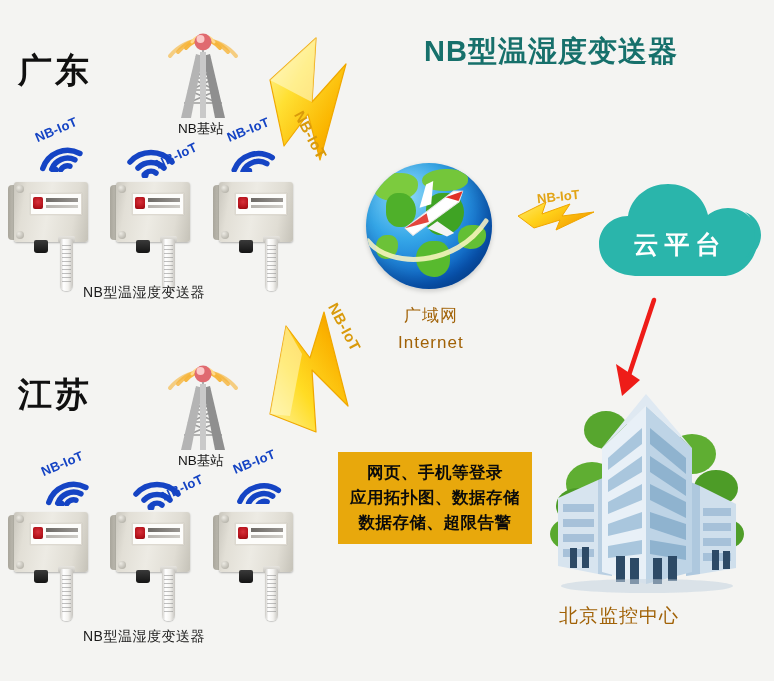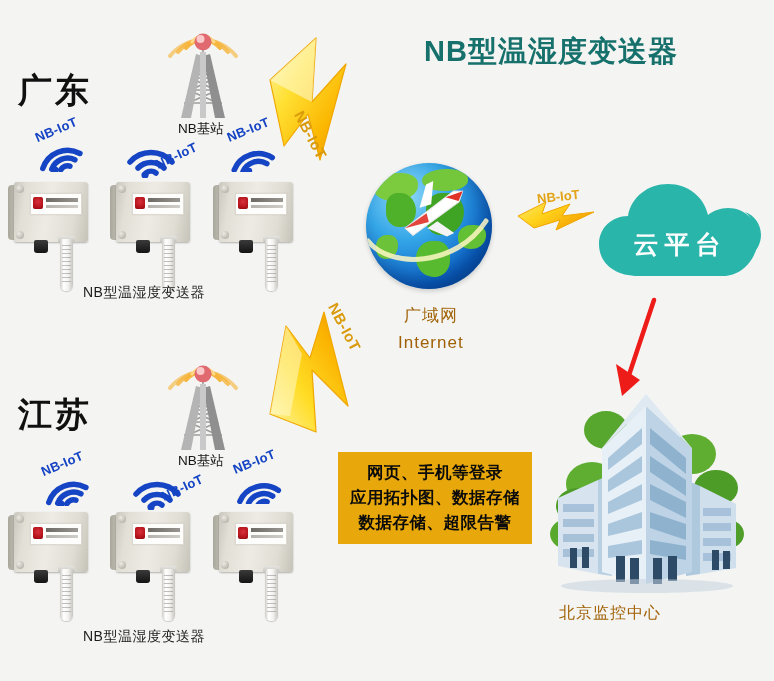--- a/index.html
+++ b/index.html
@@ -20,21 +20,20 @@
     font-size:29px;
     letter-spacing:1px;
     white-space:nowrap;
   }
   .province{
     font-size:34px;
     font-weight:bold;
     color:#101010;
     letter-spacing:3px;
     white-space:nowrap;
-    margin-top:20px;
   }
   .caption{
     font-size:14px;color:#1b1b1b;white-space:nowrap;letter-spacing:.5px;
   }
   .caption-lg{
     font-size:17px;color:#a16207;white-space:nowrap;letter-spacing:1px;
   }
   .tower-cap{font-size:13.5px;color:#151515;white-space:nowrap;text-align:right;}
 
   
@@ -520,15 +519,15 @@
         <rect x="30" y="160" width="7" height="20"></rect>
         <rect x="42" y="159" width="7" height="21"></rect>
         <rect x="172" y="162" width="7" height="20"></rect>
         <rect x="183" y="163" width="7" height="18"></rect>
       </g>
 
       <ellipse cx="107" cy="198" rx="86" ry="7" fill="#c4d3e0" opacity=".55"></ellipse>
     </svg>
   </div>
 
-  <div class="abs caption-lg" style="left:559px;top:603px;font-size:16px;">北京监控中心</div>
+  <div class="abs caption-lg" style="left:559px;top:603px;font-size:19px;">北京监控中心</div>
 
 </div>
 
 </body></html>

